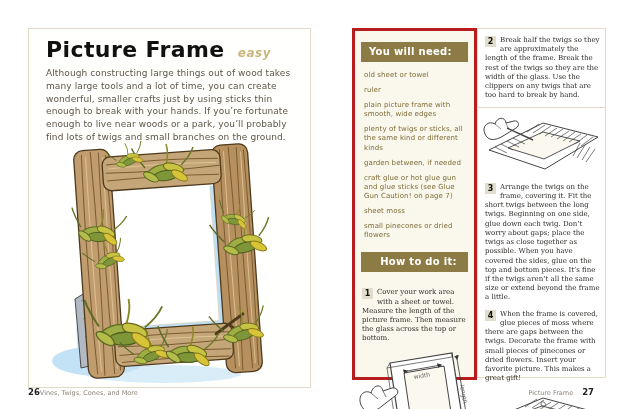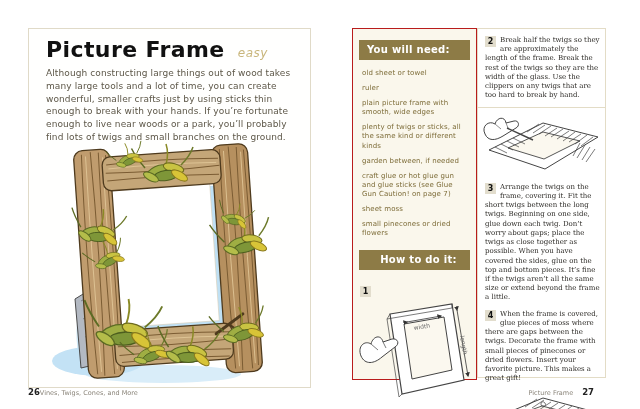--- a/index.html
+++ b/index.html
@@ -5,35 +5,35 @@
   html,body{margin:0;padding:0;background:#ffffff;}
   #spread{position:relative;width:640px;height:409px;background:#ffffff;overflow:hidden;
           font-family:"DejaVu Sans","Liberation Sans",sans-serif;color:#333;}
 
   
   .left-page{position:absolute;left:28px;top:28px;width:281px;height:358px;
              border:1px solid #e0dac8;background:#fffffe;}
   .title-row{position:absolute;left:17px;top:8px;white-space:nowrap;}
   .page-title{display:inline-block;font-size:22px;font-weight:bold;letter-spacing:.4px;color:#111;
               font-family:"DejaVu Sans",sans-serif;}
-  .difficulty{display:inline-block;margin-left:8px;font-size:12px;font-style:italic;font-weight:normal;
+  .difficulty{display:inline-block;margin-left:8px;font-size:12px;font-style:italic;font-weight:bold;
               color:#c9b67c;letter-spacing:.5px;}
   .intro{position:absolute;left:17px;top:38px;width:252px;font-size:9px;line-height:1.42;
          color:#5d5748;letter-spacing:.1px;}
   .main-illo{position:absolute;left:14px;top:102px;}
 
   
   .footer-left{position:absolute;left:28px;top:387px;font-size:6.5px;color:#8b857a;}
   .footer-left b{font-size:8.5px;color:#222;}
   .footer-right{position:absolute;right:46px;top:387px;font-size:6.5px;color:#8b857a;text-align:right;}
   .footer-right b{font-size:8.5px;color:#222;margin-left:9px;}
 
   
   .mid-col{position:absolute;left:352px;top:28px;width:125px;height:352px;
-           background:#faf7ec;border:1px solid #b91c1c;box-sizing:border-box;}
+           background:#faf7ec;border:3px solid #b91c1c;box-sizing:border-box;}
   .gold-box{margin:11px 6px 9px 6px;background:#8d7b46;color:#fff;font-weight:bold;
             font-size:10px;line-height:20px;height:20px;padding-left:8px;letter-spacing:.3px;}
   .gold-box.h2{margin-top:12px;text-align:center;}
   .need-list{margin:0 9px;}
   .need-item{font-size:7px;line-height:1.3;color:#7d6c38;margin-bottom:6px;letter-spacing:.1px;}
   .step{padding:7px 5px 0 7px;font-family:"DejaVu Serif","Liberation Serif",serif;
         font-size:7px;line-height:1.32;color:#2e2c28;}
   .step-num{float:left;width:11px;height:11px;margin:0 4px 1px 0;background:#e2ddcd;
             color:#111;font-family:"DejaVu Sans",sans-serif;font-weight:bold;font-size:8px;
             text-align:center;line-height:11px;}
@@ -129,20 +129,21 @@
       <div class="need-item">plenty of twigs or sticks, all the same kind or different kinds</div>
       <div class="need-item">garden between, if needed</div>
       <div class="need-item">craft glue or hot glue gun and glue sticks (see Glue Gun Caution! on page 7)</div>
       <div class="need-item">sheet moss</div>
       <div class="need-item">small pinecones or dried flowers</div>
     </div>
     <div class="gold-box h2">How to do it:</div>
 
     <div class="step">
       <span class="step-num">1</span>
+      <span>Cover your work area with a sheet or towel. Measure the length of the picture frame. Then measure the glass across the top or bottom.</span>
     </div>
 
     <div class="illo-wrap">
     <svg width="118" height="102" viewBox="0 0 118 102" style="margin:3px auto 0;">
       <defs>
         <marker id="arr" markerWidth="6" markerHeight="6" refX="4.5" refY="3" orient="auto">
           <path d="M0,0 L6,3 L0,6 Z" fill="#333"></path>
         </marker>
       </defs>
       <path d="M34,16 L96,6 L108,82 L46,96 Z" fill="#fff" stroke="#444" stroke-width="1.2"></path>

